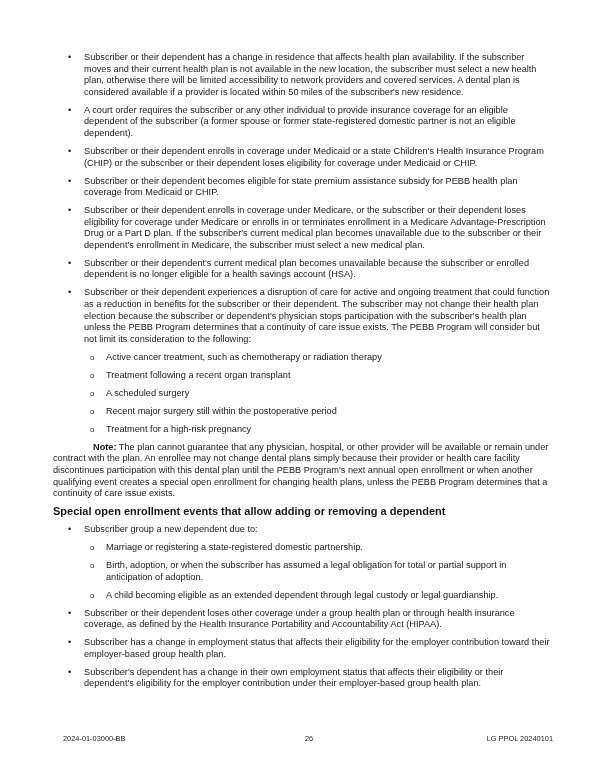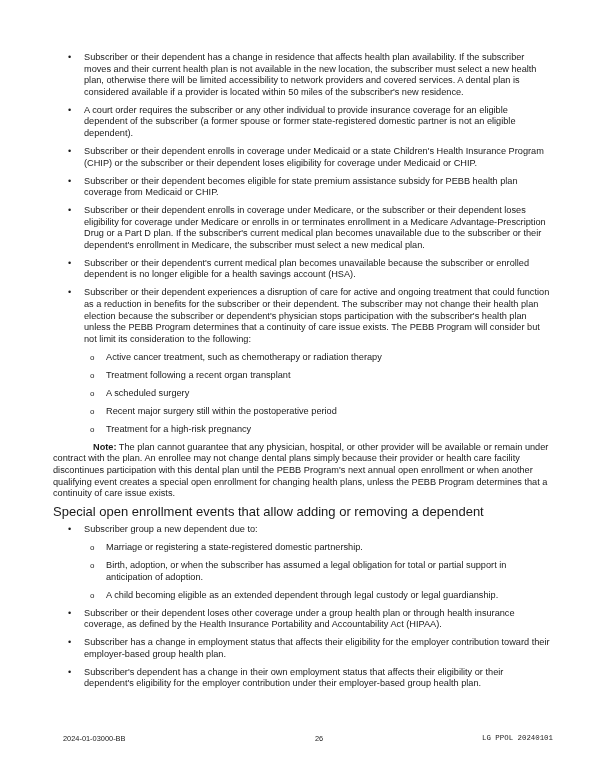--- a/index.html
+++ b/index.html
@@ -7,25 +7,25 @@
          font-family:"Liberation Sans", sans-serif; color:#1a1a1a; }
   .page { position:absolute; left:53px; top:52px; width:500px; font-size:9.2px; line-height:11.6px; }
   ul.l1 { list-style:none; margin:0; padding:0; }
   ul.l1 > li { position:relative; padding-left:31px; margin-bottom:6.4px; }
   ul.l1 > li > .b { position:absolute; left:15px; top:0; }
   ul.l2 { list-style:none; margin:6.4px 0 0 0; padding:0; }
   ul.l2 > li { position:relative; padding-left:22px; margin-left:31px; margin-bottom:6.4px; left:-31px; }
   ul.l2 > li > .b2 { position:absolute; left:6px; top:0; font-size:8px; }
   p { margin:0 0 6.4px 0; }
   .note b { font-weight:bold;margin-left:40px; }
-  h3 { font-size:13px; font-weight:normal; margin:0 0 6.4px 0; line-height:11.6px; }
+  h3 { font-size:11px; font-weight:bold; margin:0 0 6.4px 0; line-height:11.6px; }
   .footer { position:absolute; top:734px; left:53px; width:500px; font-size:7.4px; color:#222; }
   .footer .l { position:absolute; left:10px; }
-  .footer .c { position:absolute; left:262px; }
-  .footer .r { position:absolute; right:0;font-family:Liberation Mono, monospace; }
+  .footer .c { position:absolute; left:252px; }
+  .footer .r { position:absolute; right:0; }
 </style>
 </head>
 <body>
 
 <div class="page">
   <ul class="l1">
     <li><span class="b">•</span><span>Subscriber or their dependent has a change in residence that affects health plan availability. If the subscriber moves and their current health plan is not available in the new location, the subscriber must select a new health plan, otherwise there will be limited accessibility to network providers and covered services. A dental plan is considered available if a provider is located within 50 miles of the subscriber's new residence.</span></li>
     <li><span class="b">•</span><span>A court order requires the subscriber or any other individual to provide insurance coverage for an eligible dependent of the subscriber (a former spouse or former state-registered domestic partner is not an eligible dependent).</span></li>
     <li><span class="b">•</span><span>Subscriber or their dependent enrolls in coverage under Medicaid or a state Children's Health Insurance Program (CHIP) or the subscriber or their dependent loses eligibility for coverage under Medicaid or CHIP.</span></li>
     <li><span class="b">•</span><span>Subscriber or their dependent becomes eligible for state premium assistance subsidy for PEBB health plan coverage from Medicaid or CHIP.</span></li>

